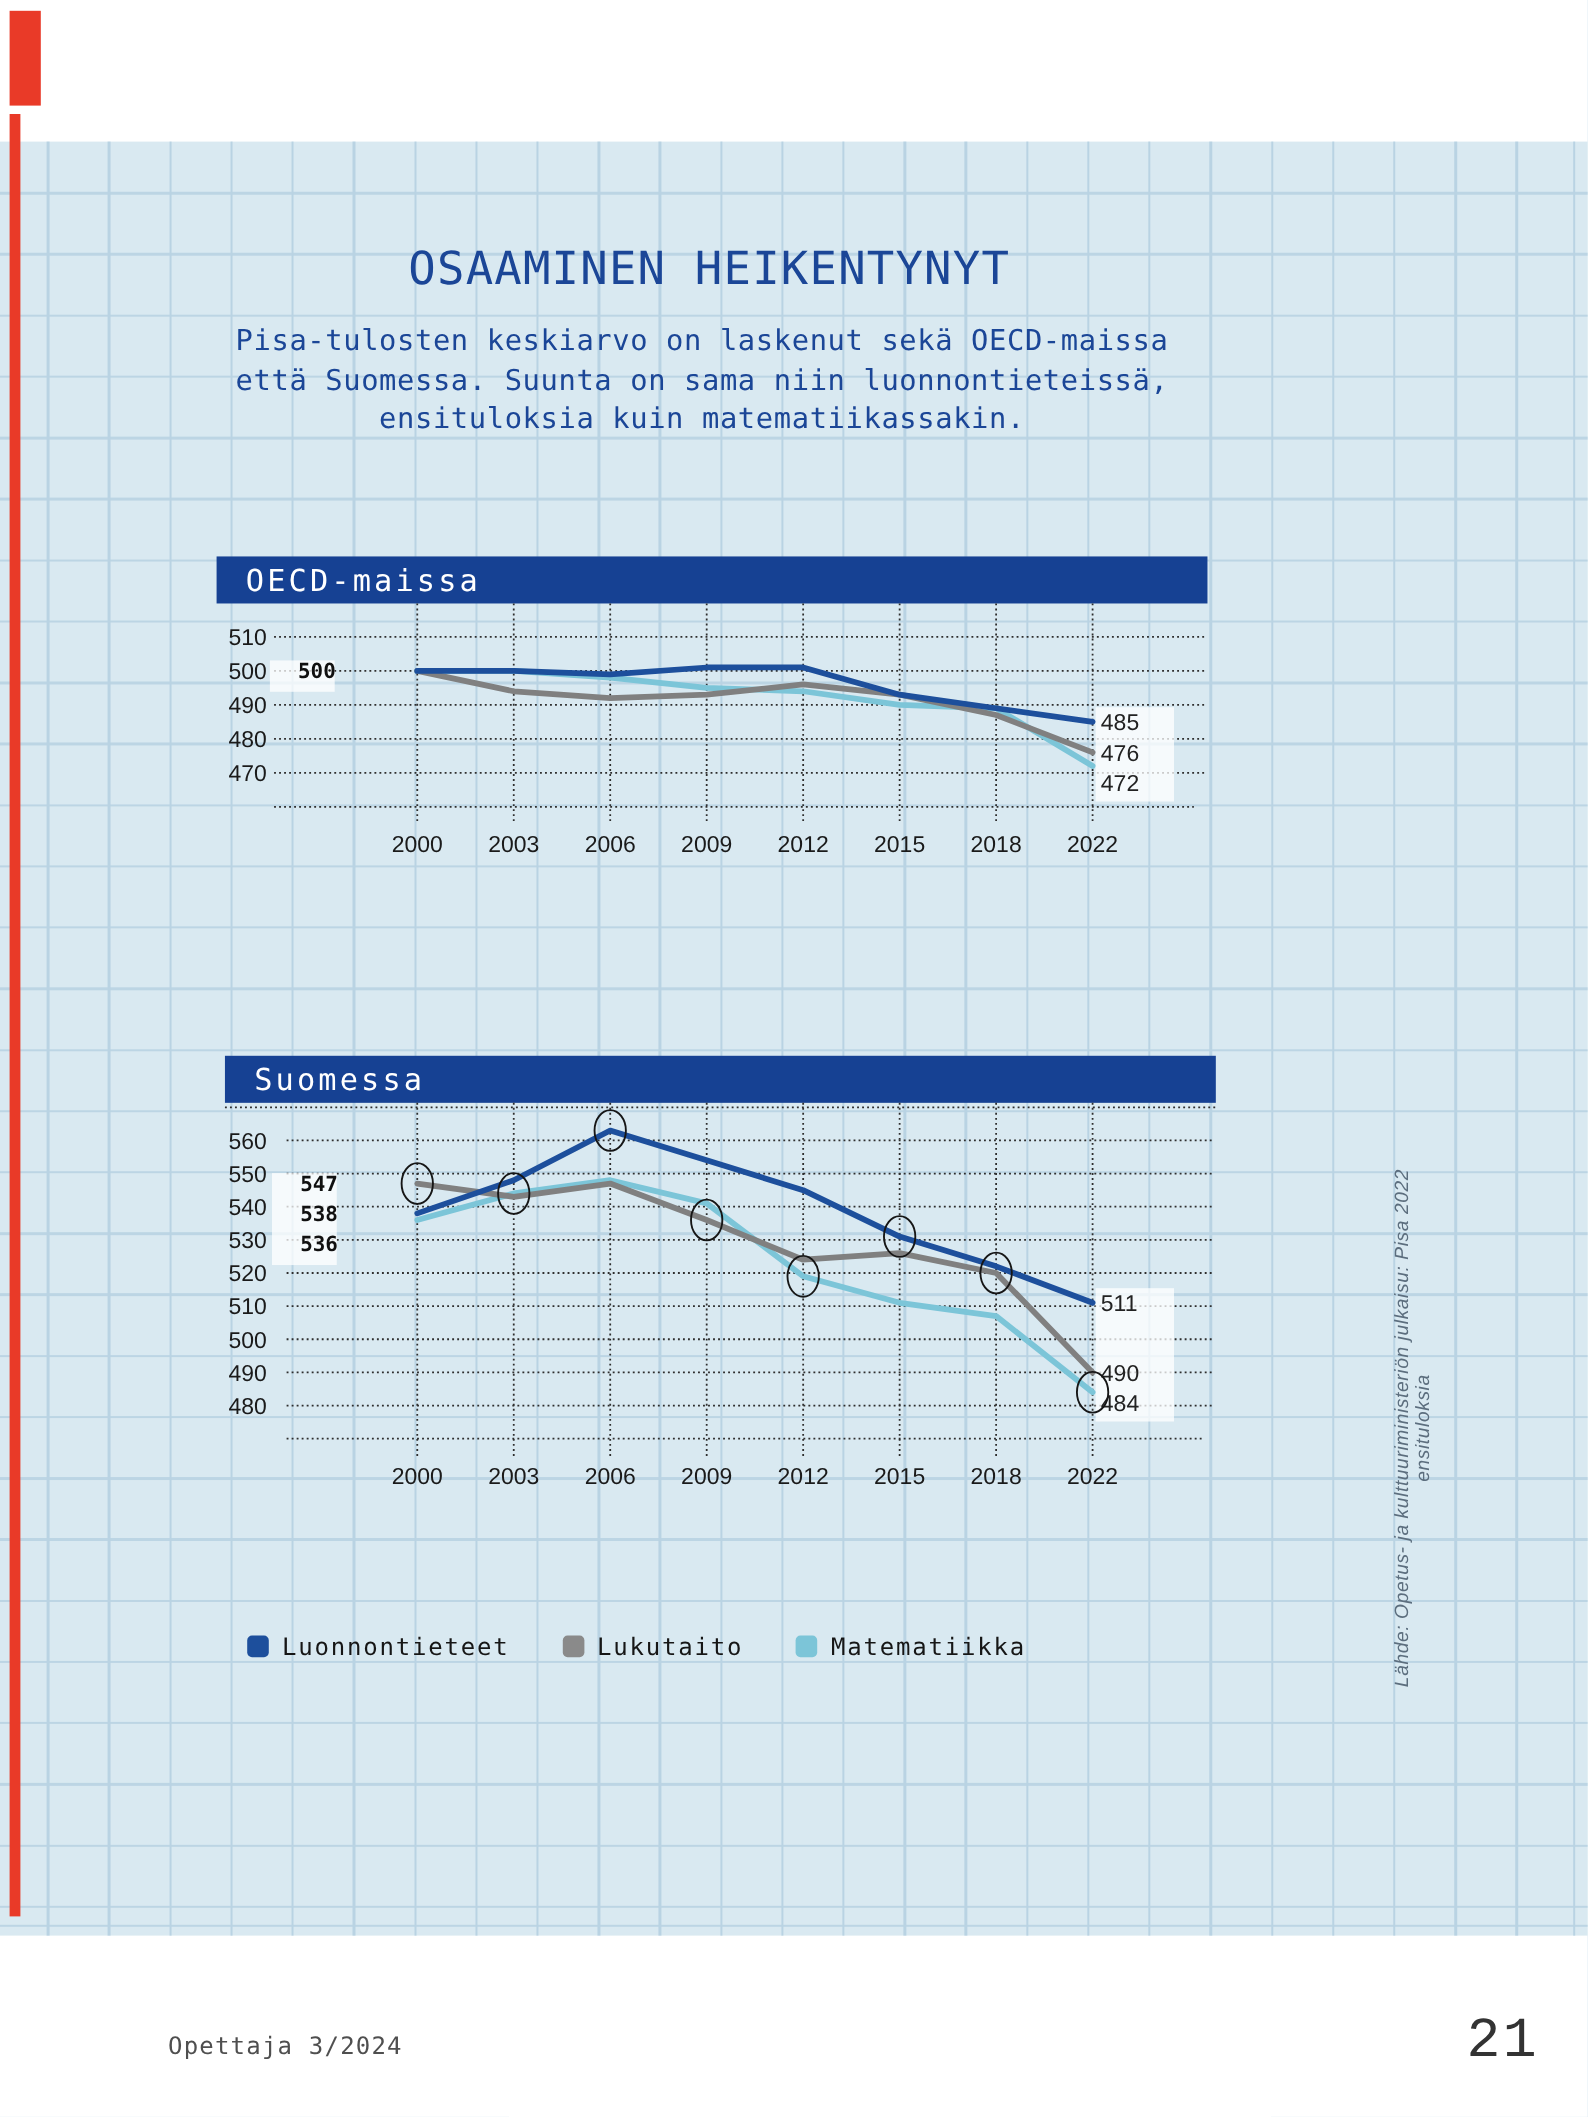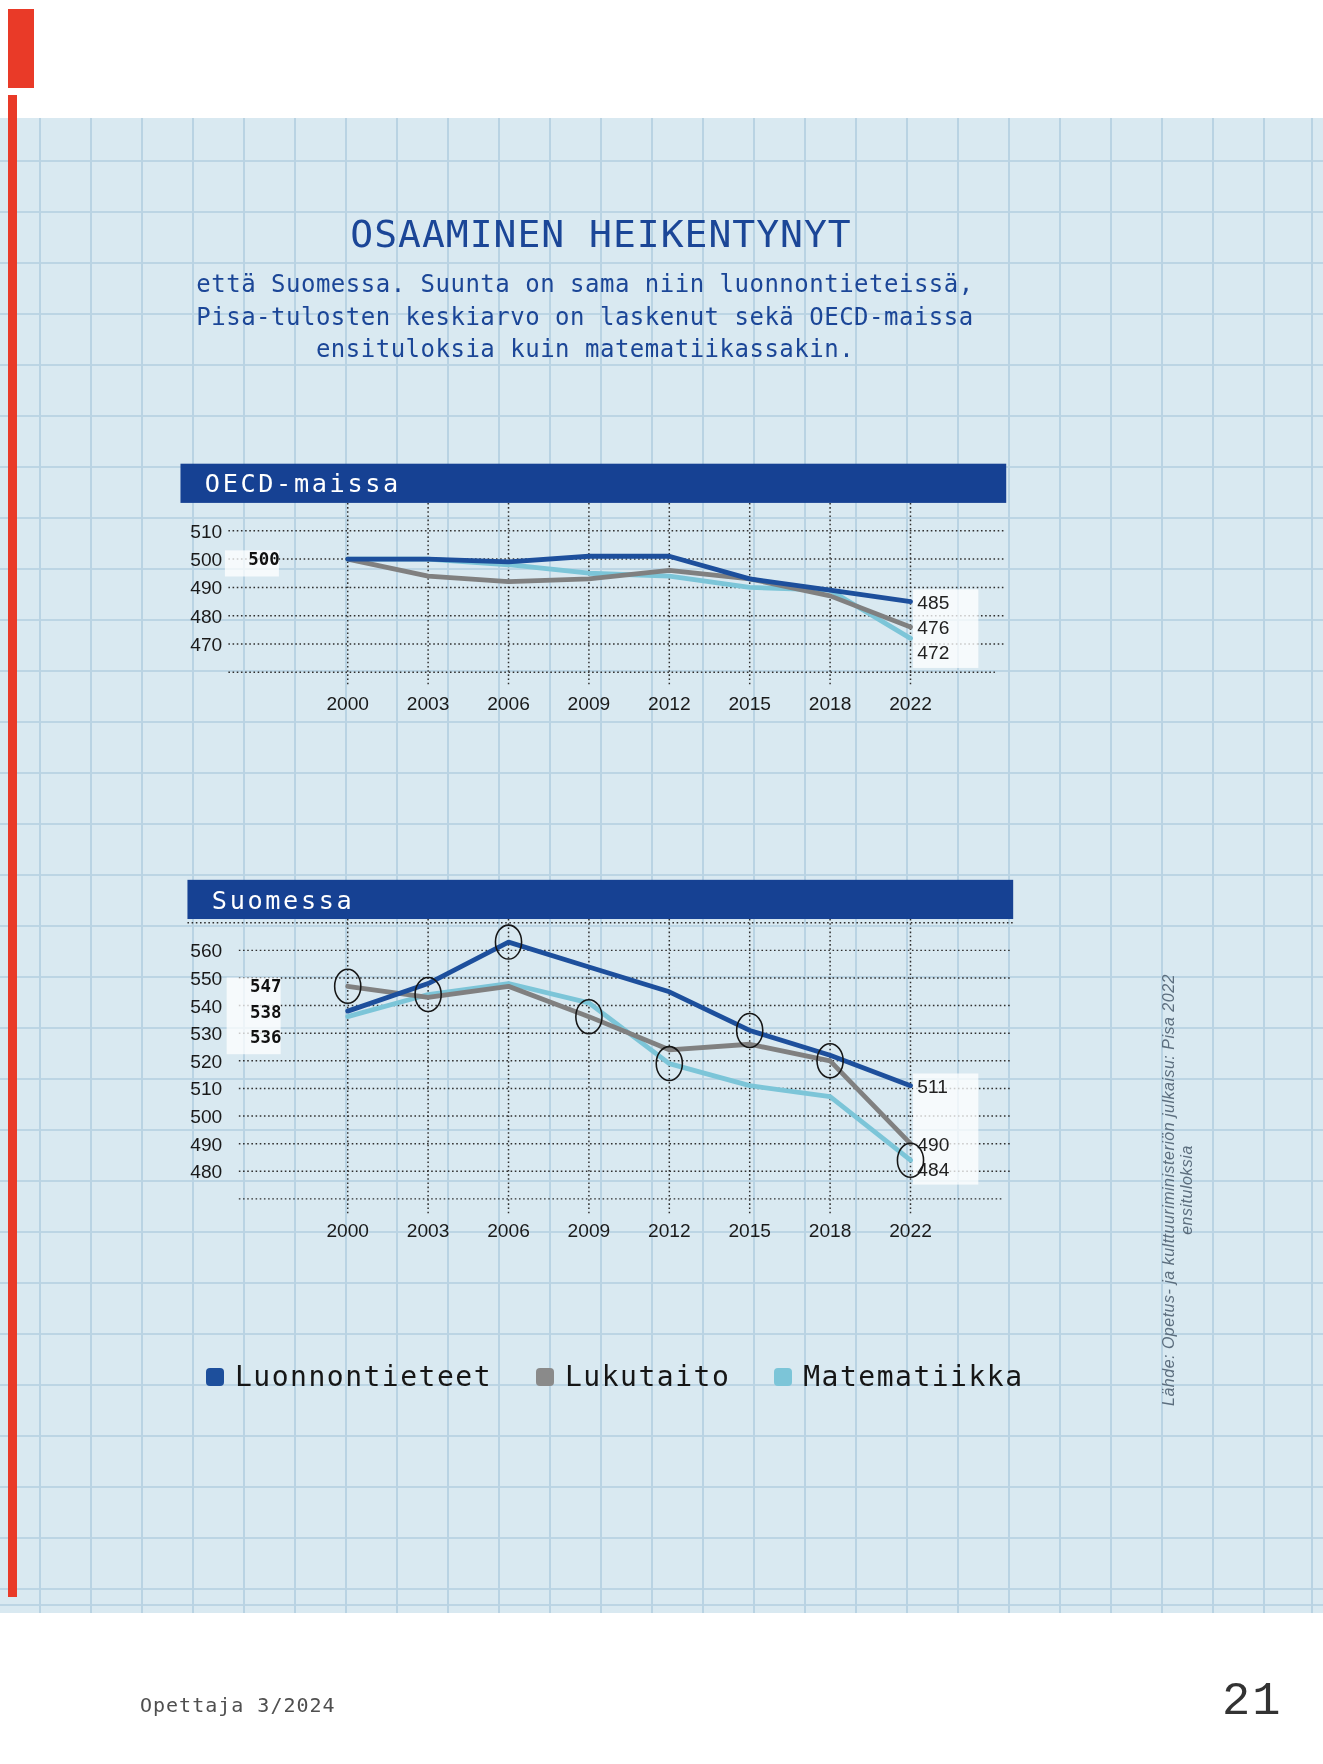--- a/index.html
+++ b/index.html
@@ -8,31 +8,31 @@
   .paper{position:absolute;left:0;top:118px;width:1323px;height:1495px;
     background-color:#d9e9f1;
     background-image:
       repeating-linear-gradient(to right,#b9d3e3 0 2px,transparent 2px 51px),
       repeating-linear-gradient(to bottom,#bcd5e4 0 2px,transparent 2px 51px);
     background-position:-12px -9px;}
   .red-block{position:absolute;left:8px;top:9px;width:26px;height:79px;background:#e93a28;}
   .red-line{position:absolute;left:8px;top:95px;width:9px;height:1502px;background:#e93a28;}
   .page-title{position:absolute;left:160px;top:196px;width:850px;text-align:center;
     font-family:"DejaVu Sans Mono",monospace;font-size:38px;font-weight:normal;
-    letter-spacing:1px;color:#1b4697;margin:16px;}
+    letter-spacing:1px;color:#1b4697;margin:6px;}
   .subtitle{position:absolute;left:160px;top:268px;width:850px;text-align:center;
     font-family:"DejaVu Sans Mono",monospace;font-size:24px;line-height:32.7px;
     letter-spacing:0.5px;color:#1b4697;}
   svg.chart{position:absolute;}
   .bartitle{font-family:"DejaVu Sans Mono",monospace;font-size:29px;fill:#ffffff;letter-spacing:3px;}
   .ax{font-family:"Liberation Sans",sans-serif;font-size:22px;fill:#1a1a1a;}
   .slab{font-family:"DejaVu Sans Mono",monospace;font-size:20px;font-weight:bold;fill:#101010;}
   .elab{font-family:"Liberation Sans",sans-serif;font-size:22px;fill:#222222;}
   .legend{position:absolute;left:187px;top:1360px;display:flex;align-items:center;
-    font-family:"DejaVu Sans Mono",monospace;font-size:28px;letter-spacing:1.5px;color:#161616;padding-left:19px;}
+    font-family:"DejaVu Sans Mono",monospace;font-size:20px;letter-spacing:1.5px;color:#161616;padding-left:19px;}
   .legend-item{display:flex;align-items:center;margin-right:44px;}
   .swatch{width:18px;height:18px;border-radius:4px;margin-right:11px;flex:0 0 auto;}
   .source-note{position:absolute;left:958px;top:1172px;width:440px;text-align:center;
     transform:rotate(-90deg);transform-origin:center;
     font-family:"Liberation Sans",sans-serif;font-style:italic;font-size:16px;
     letter-spacing:0.5px;color:#5c6e7e;}
   .footer-left{position:absolute;left:140px;top:1693px;
     font-family:"DejaVu Sans Mono",monospace;font-size:20px;letter-spacing:1px;color:#4f4f4f;}
   .page-num{position:absolute;left:1222px;top:1675px;
     font-family:Liberation Mono, monospace;font-size:47px;color:#333333;letter-spacing:2px;}
@@ -40,22 +40,22 @@
 </head>
 <body>
 
 <div class="paper"></div>
 <div class="red-block"></div>
 <div class="red-line"></div>
 
 <h1 class="page-title">OSAAMINEN HEIKENTYNYT</h1>
 
 <div class="subtitle">
+  <div>Pisa-tulosten keskiarvo on laskenut sekä OECD-maissa</div>
   <div>että Suomessa. Suunta on sama niin luonnontieteissä,</div>
-  <div>Pisa-tulosten keskiarvo on laskenut sekä OECD-maissa</div>
   <div>ensituloksia kuin matematiikassakin.</div>
 </div>
 
 <svg class="chart" style="left:150px;top:436px" width="1013" height="308" viewBox="150 436 1163 308">
     <rect x="185" y="445" width="948" height="45" fill="#164193"></rect>
     <text x="213" y="478" class="bartitle">OECD-maissa</text>
     <line x1="240" x2="1120" y1="684.5" y2="684.5" stroke="#2e2e2e" stroke-width="1.7" stroke-dasharray="1.8 3" fill="none"></line>
     <line x1="240" x2="1130" y1="522" y2="522" stroke="#2e2e2e" stroke-width="1.7" stroke-dasharray="1.8 3" fill="none"></line>
     <text x="233" y="530" class="ax" text-anchor="end">510</text>
     <line x1="240" x2="1130" y1="554.5" y2="554.5" stroke="#2e2e2e" stroke-width="1.7" stroke-dasharray="1.8 3" fill="none"></line>

